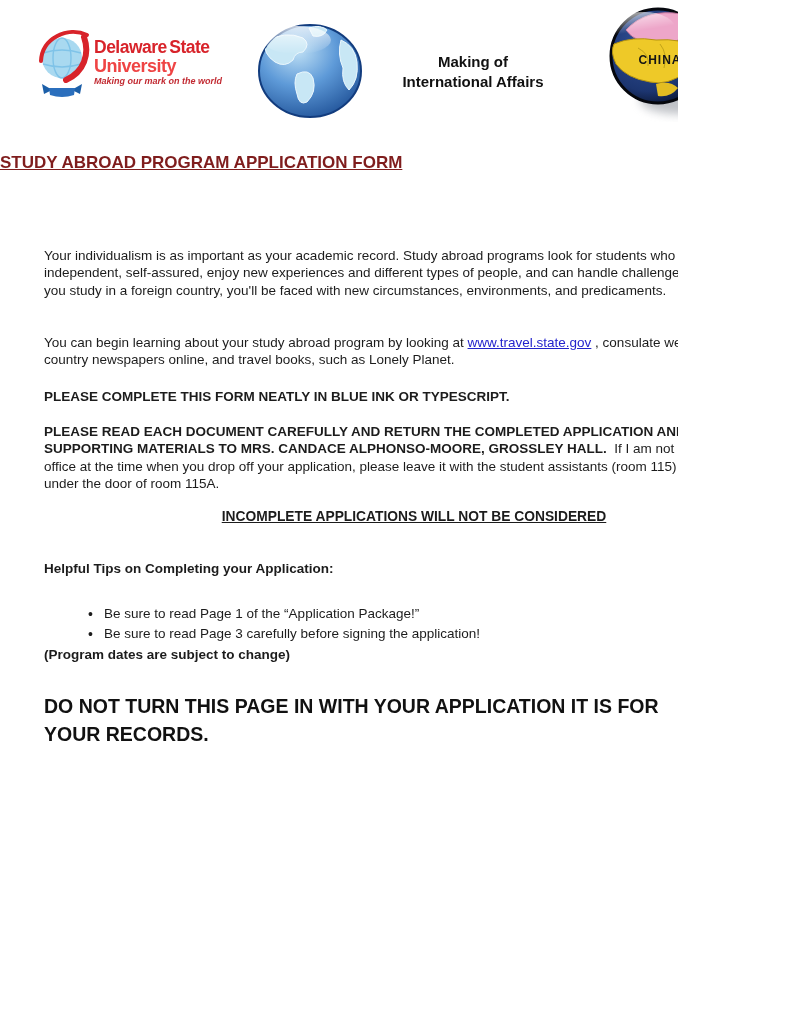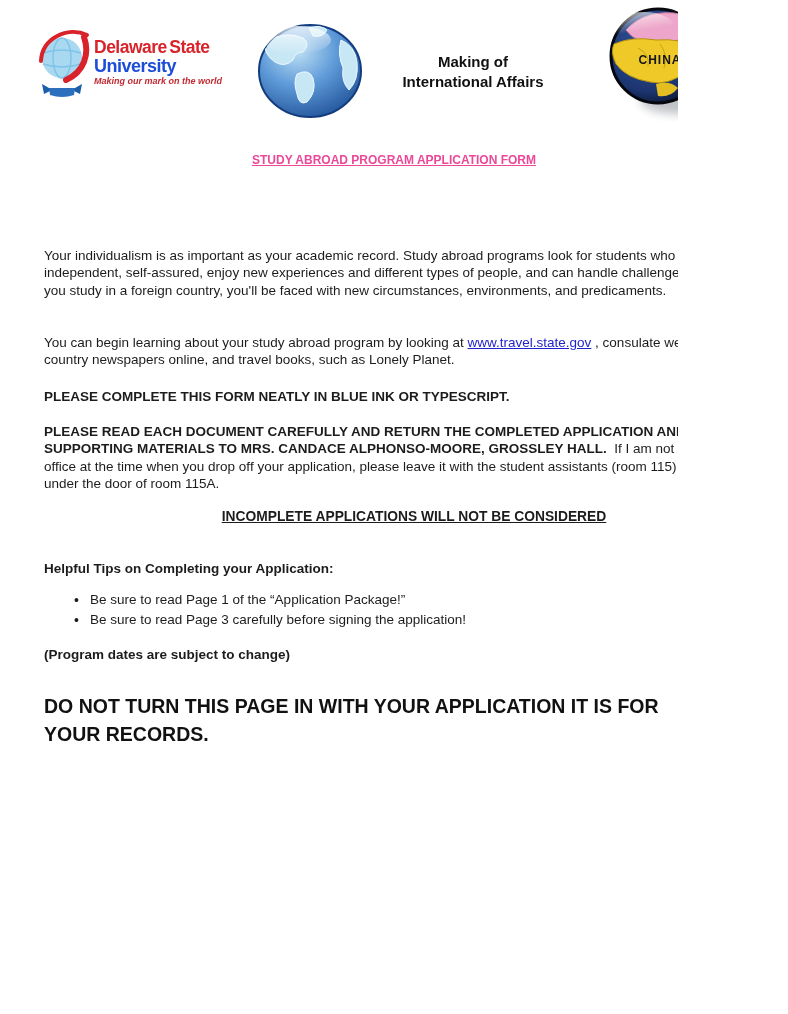--- a/index.html
+++ b/index.html
@@ -15,55 +15,55 @@
 
   
   #dsu-logo { top:28px; left:38px; display:flex; align-items:flex-start; gap:4px; }
   .dsu-text { padding-top:10px; }
   .dsu-name1 {
     font-weight:bold; font-size:17.5px; line-height:18px;
     color:#d8232a; letter-spacing:-0.5px; word-spacing:-2px;
   }
   .dsu-name2 {
     font-weight:bold; font-size:18px; line-height:18px;
-    color:#1d4ed8; letter-spacing:-0.5px; margin-top:1px;
+    color:#ef4444; letter-spacing:-0.5px; margin-top:1px;
   }
   .dsu-tagline {
     font-style:italic; font-weight:bold; font-size:9px; line-height:11px;
     color:#c22a32; margin-top:1px;
   }
   #center-globe { top:22px; left:257px; }
   #office-text {
     top:52px; left:380px; width:186px;
     text-align:center; font-weight:bold; font-size:15px; line-height:19.5px;
     color:#111111;
   }
   #china-globe { top:4px; left:598px; }
 
   
   .body-text { font-size:13.5px; line-height:17.4px; }
   #doc-title {
-    top:153px; left:0; width:788px; text-align:center;
-    font-weight:bold; font-size:12px; text-decoration:underline;
-    color:#ec4899;
+    top:153px; left:0; width:788px; 
+    font-weight:bold; font-size:17px; text-decoration:underline;
+    color:#7f1d1d;
   }
   #p1 { top:195px; left:44px; width:701px; }
   #p2 { top:247px; left:44px; width:701px; }
   #p3 { top:334px; left:44px; width:701px; }
   #p4 { top:388px; left:44px; width:701px; font-weight:bold; }
   #p5 { top:423px; left:44px; width:701px; }
   #p5 .bold-lead { font-weight:bold; }
   a.doc-link { color:#2323cc; text-decoration:underline; cursor:pointer; }
   #notice {
     top:508px; left:0; width:788px; text-align:center;
     font-weight:bold; text-decoration:underline; font-size:13.8px;padding-left:20px;
   }
   #tips-heading { top:560px; left:44px; width:701px; font-weight:bold; }
   #tips-list { top:590px; left:44px; width:701px; }
-  #tips-list ul { margin:0; padding:0; list-style:none; }
+  #tips-list ul { margin:14px; padding:0; list-style:none; }
   #tips-list li { position:relative; padding-left:46px; line-height:20px; }
   #tips-list li::before {
     content:"\2022";
     position:absolute; left:30px; top:0;
     font-size:14px;
   }
   #program-note { top:646px; left:44px; width:701px; font-weight:bold; }
   #footer-warning {
     top:693px; left:44px; width:655px;
     font-weight:bold; font-size:19.5px; line-height:27.5px;

